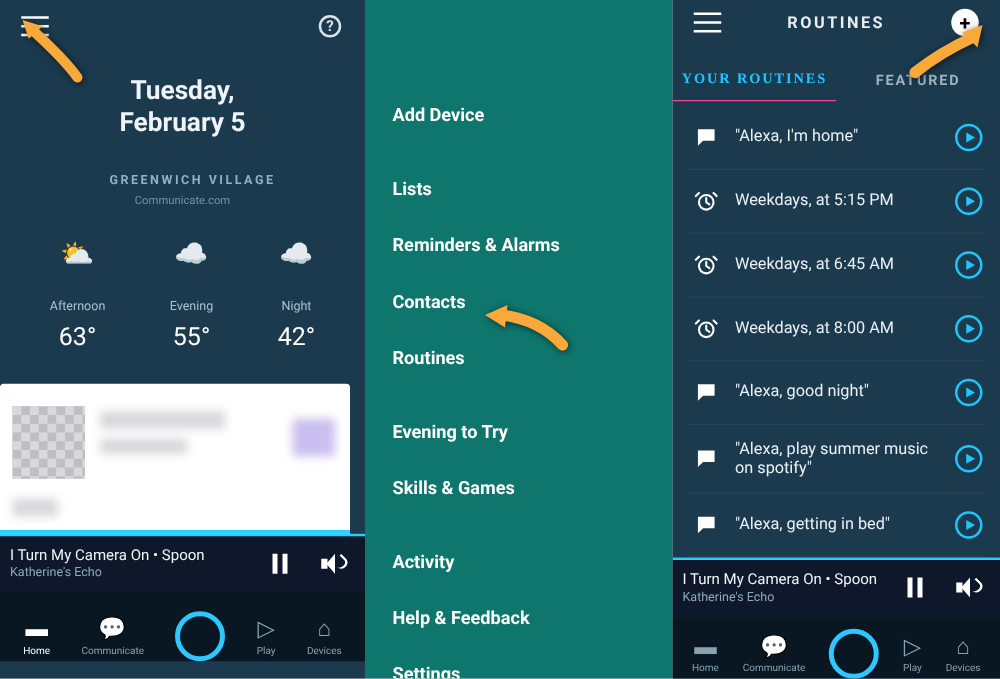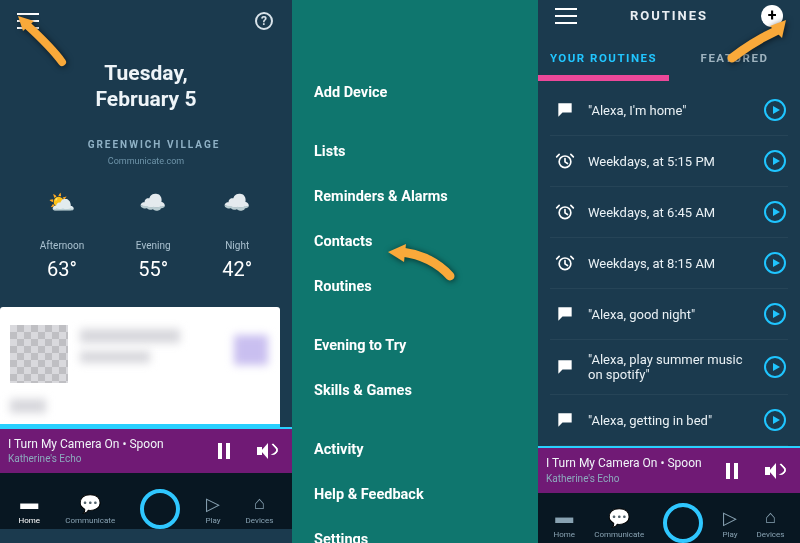--- a/index.html
+++ b/index.html
@@ -59,21 +59,21 @@
     margin: 26px 12px 0 0; background:#fff; height:120px; border-radius:3px 3px 0 0;
     position: relative;
   }
   .blur { position:absolute; background:#d7d7dc; filter: blur(4px); }
   .thumb-img { left:10px; top:18px; width:58px; height:58px; background:
     repeating-conic-gradient(#bfbfc3 0 25%, #d9d9dd 0 50%) 0 0/14px 14px, #ccc;
     position:absolute; }
   .accent-line { position:absolute; left:0; bottom:0; right:0; height:3px; background:#27d0ff; }
 
   .nowplay {
-    background:#701a75; padding:8px 12px 8px 8px; display:flex; align-items:center;
+    background:#0f172a; padding:8px 12px 8px 8px; display:flex; align-items:center;
     justify-content:space-between; font-size:12px; border-top:2px solid #29d0ff;
   }
   .nowplay .meta { line-height:1.3; }
   .nowplay .meta .np-title { font-size:12px; color:#f0f5f8;}
   .nowplay .meta .np-sub { font-size:10px; color:#8caabd; }
   .np-ctrls { display:flex; gap:14px; align-items:center; }
 
   .bottomnav {
     background:#081722; display:flex; align-items:flex-end; justify-content:space-around;
     padding:6px 6px 4px; height:56px;
@@ -91,21 +91,21 @@
     padding: 70px 0 0 22px;
   }
   .menu-item {
     color:#fff; font-size:14.5px; font-weight:700; padding:14px 0; cursor:pointer;
   }
   .menu-gap { height: 14px; }
 
   
   .tabs { display:flex; padding: 14px 0 0; }
   .tab { flex:1; text-align:center; font-size:11.5px; letter-spacing:1.5px; font-weight:700; padding:6px 0 10px; color:#9fb3bf; cursor:pointer;}
-  .tab.sel { color:#21c6ff; border-bottom:6px solid #ec4899; }
+  .tab.sel { color:#21c6ff; border-bottom:1px solid #ec4899;font-family:Liberation Serif, serif; }
   .routines-list { padding: 4px 12px 0 12px; }
   .ritem {
     display:flex; align-items:center; gap:10px; padding:12px 2px; border-bottom:1px solid rgba(255,255,255,0.05);
   }
   .ricon { width:26px; height:26px; display:flex; align-items:center; justify-content:center; }
   .rtext { flex:1; font-size:13px; color:#eaf1f5; }
   .play { width:22px;height:22px;border-radius:50%;border:2px solid #1fc5ff;display:flex;align-items:center;justify-content:center;}
   .play::after { content:"";border-left:7px solid #1fc5ff;border-top:4px solid transparent;border-bottom:4px solid transparent;margin-left:2px;}
 
   
@@ -299,21 +299,21 @@
           <div class="play"></div>
         </div>
         <div class="ritem">
           <div class="ricon alarm-icon">
             <svg width="20" height="20" viewBox="0 0 24 24" fill="#fff">
               <circle cx="12" cy="13" r="7" fill="none" stroke="#fff" stroke-width="2"></circle>
               <path d="M12 9v4l3 2" stroke="#fff" stroke-width="2" fill="none" stroke-linecap="round"></path>
               <path d="M5 4l-3 3M19 4l3 3" stroke="#fff" stroke-width="2" fill="none" stroke-linecap="round"></path>
             </svg>
           </div>
-          <div class="rtext">Weekdays, at 8:15 AM</div>
+          <div class="rtext">Weekdays, at 8:00 AM</div>
           <div class="play"></div>
         </div>
         <div class="ritem">
           <div class="ricon speech-icon">
             <svg width="20" height="20" viewBox="0 0 24 24" fill="#fff">
               <path d="M4 4h16v11H9l-5 5V4z"></path>
             </svg>
           </div>
           <div class="rtext">"Alexa, good night"</div>
           <div class="play"></div>

